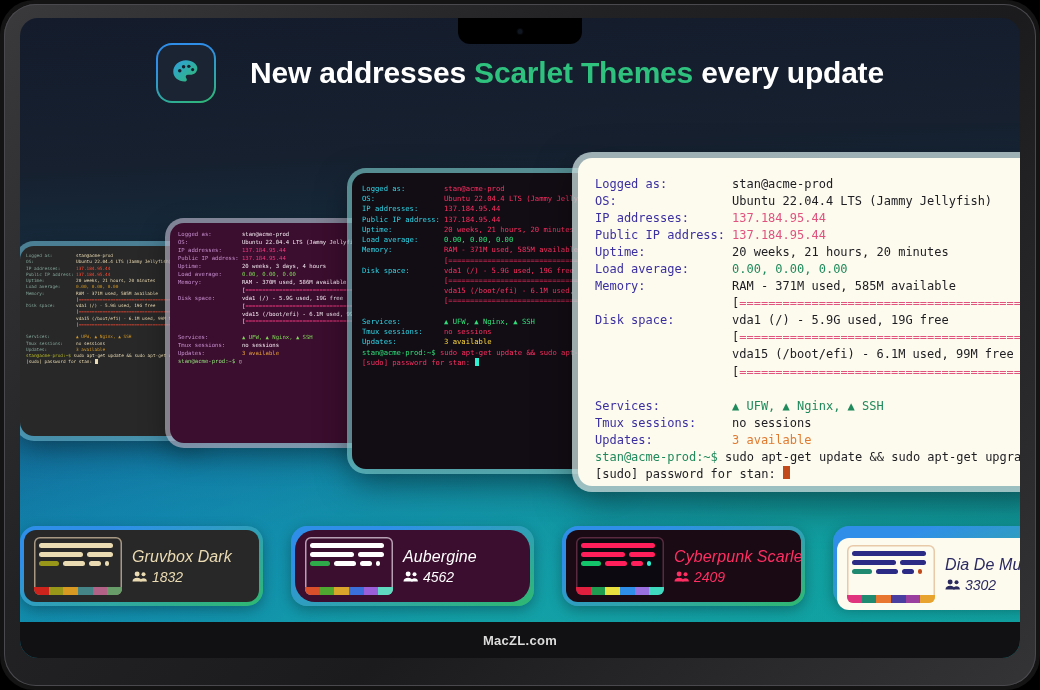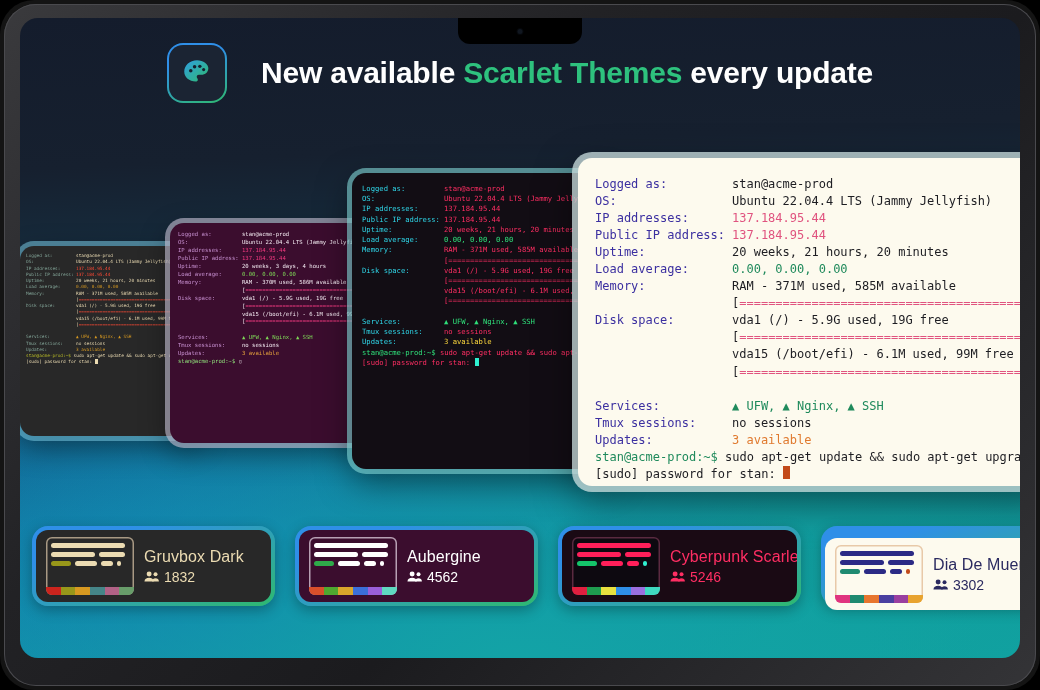--- a/index.html
+++ b/index.html
@@ -89,21 +89,21 @@
   .t2 { left:150px; top:205px; width:216px; height:220px;
         box-shadow:0 0 0 5px rgba(200,195,215,.6), 0 10px 30px rgba(0,0,0,.45); }
   .t3 { left:332px; top:155px; width:260px; height:296px;
         box-shadow:0 0 0 5px rgba(130,215,215,.6), 0 12px 34px rgba(0,0,0,.5); }
   .t4 { left:558px; top:140px; width:480px; height:328px;
         box-shadow:0 0 0 6px rgba(205,225,225,.75), 0 14px 40px rgba(0,0,0,.5); }
 
   
   #cards {
     position:absolute; left:0; bottom:52px; width:100%;
-    display:flex; gap:20px; padding-left:12px; z-index:25;
+    display:flex; gap:28px; z-index:25;font-style:italic;
   }
   .card {
     flex:0 0 auto; width:243px; height:80px; border-radius:16px;
     padding:4px;
     background:linear-gradient(160deg,#2f8fe8 0%, #2f8fe8 22%, #2fb96f 100%);
     box-shadow:0 4px 14px rgba(0,0,0,.3);
   }
   .card-inner {
     width:100%; height:100%; border-radius:12px;
     display:flex; align-items:center; gap:10px; padding:8px 10px;
@@ -146,21 +146,21 @@
             </linearGradient>
           </defs>
           <path fill="url(#pg)" d="M12 3c-5 0-9 3.6-9 8 0 4.2 3.6 7 8 7 1 0 1.6-.6 1.6-1.3 0-.4-.15-.7-.4-1-.25-.3-.4-.6-.4-1 0-.8.66-1.4 1.5-1.4h1.6c3 0 5.1-2 5.1-4.8C20 5.9 16.5 3 12 3z"></path>
           <circle cx="7.6" cy="10.4" r="1.25" fill="#16202f"></circle>
           <circle cx="10.3" cy="7.6" r="1.25" fill="#16202f"></circle>
           <circle cx="14.0" cy="7.3" r="1.2" fill="#16202f"></circle>
           <circle cx="16.7" cy="9.6" r="1.1" fill="#16202f"></circle>
         </svg>
       </div>
       <div id="headline">
-        <span>New available </span><span class="accent">Scarlet Themes</span><span> every update</span>
+        <span>New addresses </span><span class="accent">Scarlet Themes</span><span> every update</span>
       </div>
     </div>
 
     <div id="terminals">
         <div class="term t1" style="background: rgb(40, 40, 40);">
           <div class="pad" style="font-size: 4.4px; line-height: 6.25px; padding: 7px 6px; color: rgb(235, 219, 178);">
             <div class="row"><span class="lbl" style="color: rgb(131, 165, 152); min-width: 50px;">Logged as:</span><span class="val" style="color: rgb(235, 219, 178);">stan@acme-prod</span></div>
             <div class="row"><span class="lbl" style="color: rgb(131, 165, 152); min-width: 50px;">OS:</span><span class="val" style="color: rgb(235, 219, 178);">Ubuntu 22.04.4 LTS (Jammy Jellyfish)</span></div>
             <div class="row"><span class="lbl" style="color: rgb(131, 165, 152); min-width: 50px;">IP addresses:</span><span class="val" style="color: rgb(251, 73, 52);">137.184.95.44</span></div>
             <div class="row"><span class="lbl" style="color: rgb(131, 165, 152); min-width: 50px;">Public IP address:</span><span class="val" style="color: rgb(251, 73, 52);">137.184.95.44</span></div>
@@ -283,21 +283,21 @@
                   <path d="M0.6 13.2c0-3 2.6-4.6 5.8-4.6s5.8 1.6 5.8 4.6z" fill="currentColor"></path>
                   <circle cx="14.4" cy="4.3" r="2.5" fill="currentColor"></circle>
                   <path d="M10.2 13.2c0-2.6 1.9-4 4.2-4s4.2 1.4 4.2 4z" fill="currentColor"></path>
                 </svg>
                 <span>1832</span>
               </div>
             </div>
           </div>
         </div>
         <div class="card">
-          <div class="card-inner" style="background: rgb(59, 13, 46);">
+          <div class="card-inner" style="background: rgb(59, 13, 46); border-radius: 20px;">
             <div class="thumb" style="background: rgb(59, 13, 46); box-shadow: rgb(184, 160, 180) 0px 0px 0px 1.5px inset;">
               <div class="thumb-body">
                 <div class="tline">
                   <i style="width: 74px; background: rgb(255, 255, 255);"></i>
                 </div>
                 <div class="tline">
                   <i style="width: 44px; background: rgb(255, 255, 255);"></i>
                   <i style="width: 26px; background: rgb(255, 255, 255);"></i>
                 </div>
                 <div class="tline">
@@ -359,21 +359,21 @@
             </div>
             <div class="meta">
               <div class="theme-name" style="color: rgb(255, 46, 99);">Cyberpunk Scarlet</div>
               <div class="dl" style="color: rgb(255, 46, 99);">
                 <svg width="16" height="13" viewBox="0 0 20 14">
                   <circle cx="6.4" cy="4" r="3.1" fill="currentColor"></circle>
                   <path d="M0.6 13.2c0-3 2.6-4.6 5.8-4.6s5.8 1.6 5.8 4.6z" fill="currentColor"></path>
                   <circle cx="14.4" cy="4.3" r="2.5" fill="currentColor"></circle>
                   <path d="M10.2 13.2c0-2.6 1.9-4 4.2-4s4.2 1.4 4.2 4z" fill="currentColor"></path>
                 </svg>
-                <span>5246</span>
+                <span>2409</span>
               </div>
             </div>
           </div>
         </div>
         <div class="card">
           <div class="card-inner" style="background: rgb(253, 250, 238); margin-top: 8px;">
             <div class="thumb" style="background: rgb(253, 250, 238); box-shadow: rgb(232, 201, 168) 0px 0px 0px 1.5px inset;">
               <div class="thumb-body">
                 <div class="tline">
                   <i style="width: 74px; background: rgb(43, 42, 133);"></i>
@@ -407,14 +407,17 @@
                   <circle cx="14.4" cy="4.3" r="2.5" fill="currentColor"></circle>
                   <path d="M10.2 13.2c0-2.6 1.9-4 4.2-4s4.2 1.4 4.2 4z" fill="currentColor"></path>
                 </svg>
                 <span>3302</span>
               </div>
             </div>
           </div>
         </div>
       </div>
 
+    <div id="chin">
+      <span class="wm">MacZL.com</span>
+    </div>
   </div>
 </div>
 
 </body></html>

